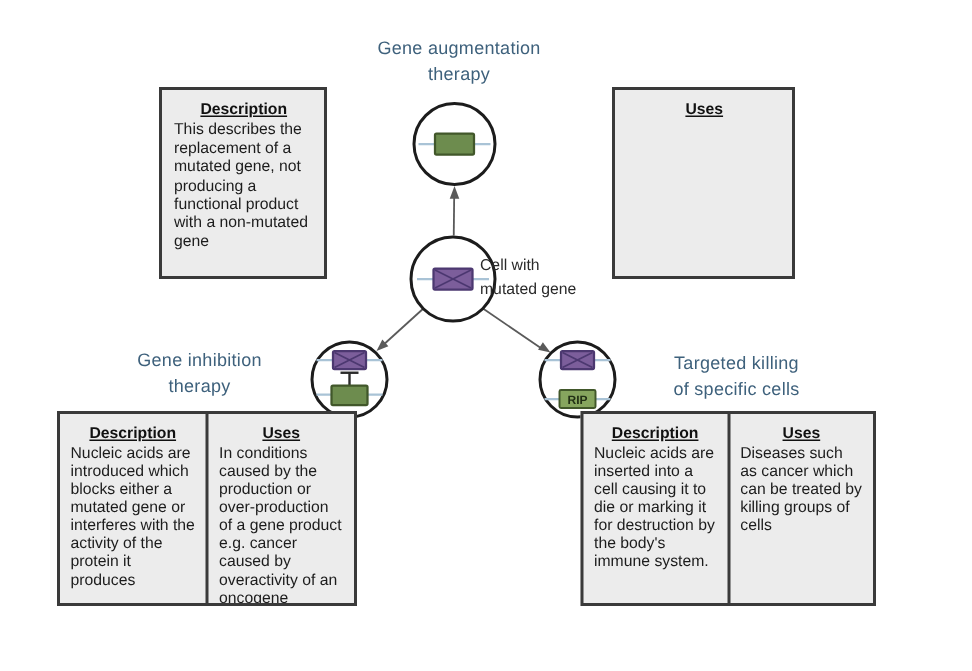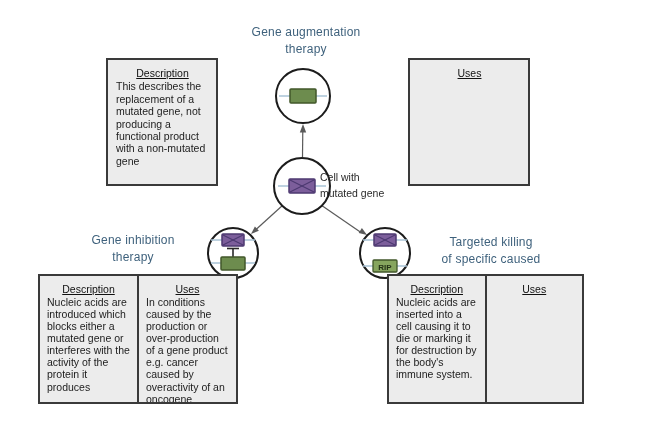--- a/index.html
+++ b/index.html
@@ -49,21 +49,21 @@
   }
   #table-inh  { left:38px;  top:274px; width:200px; height:130px; }
   #table-kill { left:387px; top:274px; width:197px; height:130px; }
   .infotable .cell {
     flex:1; padding:5px 7px; font-size:10.5px; line-height:1.15;
     color:#1c1c1c; box-sizing:border-box; overflow:hidden;
   }
   .infotable .cell + .cell { border-left:2px solid var(--box_border,#3a3a3a); }
 
   .box-heading {
-    font-weight:normal; text-decoration:underline; text-align:center;
+    font-weight:bold; text-decoration:underline; text-align:center;
     margin:2px 0 1px 0; font-size:10.5px; color:#111;
   }
   .box-body { }
 </style>
 </head>
 <body>
 
 <div class="canvas">
 
   <svg class="diagram-layer" viewBox="0 0 648 447" xmlns="http://www.w3.org/2000/svg">
@@ -119,21 +119,21 @@
       <rect class="rip-rect" x="373" y="260" width="24" height="12" rx="1"></rect>
       <text class="rip-text" x="385" y="269.5" text-anchor="middle">RIP</text>
     </g>
   </svg>
 
   <div class="title" id="title-aug">Gene augmentation
 therapy</div>
   <div class="title" id="title-inh">Gene inhibition
 therapy</div>
   <div class="title" id="title-kill">Targeted killing
-of specific caused</div>
+of specific cells</div>
 
   <div class="cell-label">Cell with
 mutated gene</div>
 
   <div class="infobox" id="box-aug-desc">
     <div class="box-heading">Description</div>
     <div class="box-body">This describes the replacement of a mutated gene, not producing a functional product with a non-mutated gene</div>
   </div>
 
   <div class="infobox" id="box-aug-uses">
@@ -151,16 +151,17 @@
     </div>
   </div>
 
   <div class="infotable" id="table-kill">
     <div class="cell">
       <div class="box-heading">Description</div>
       <div class="box-body">Nucleic acids are inserted into a cell causing it to die or marking it for destruction by the body's immune system.</div>
     </div>
     <div class="cell">
       <div class="box-heading">Uses</div>
+      <div class="box-body">Diseases such as cancer which can be treated by killing groups of cells</div>
     </div>
   </div>
 
 </div>
 
 </body></html>

